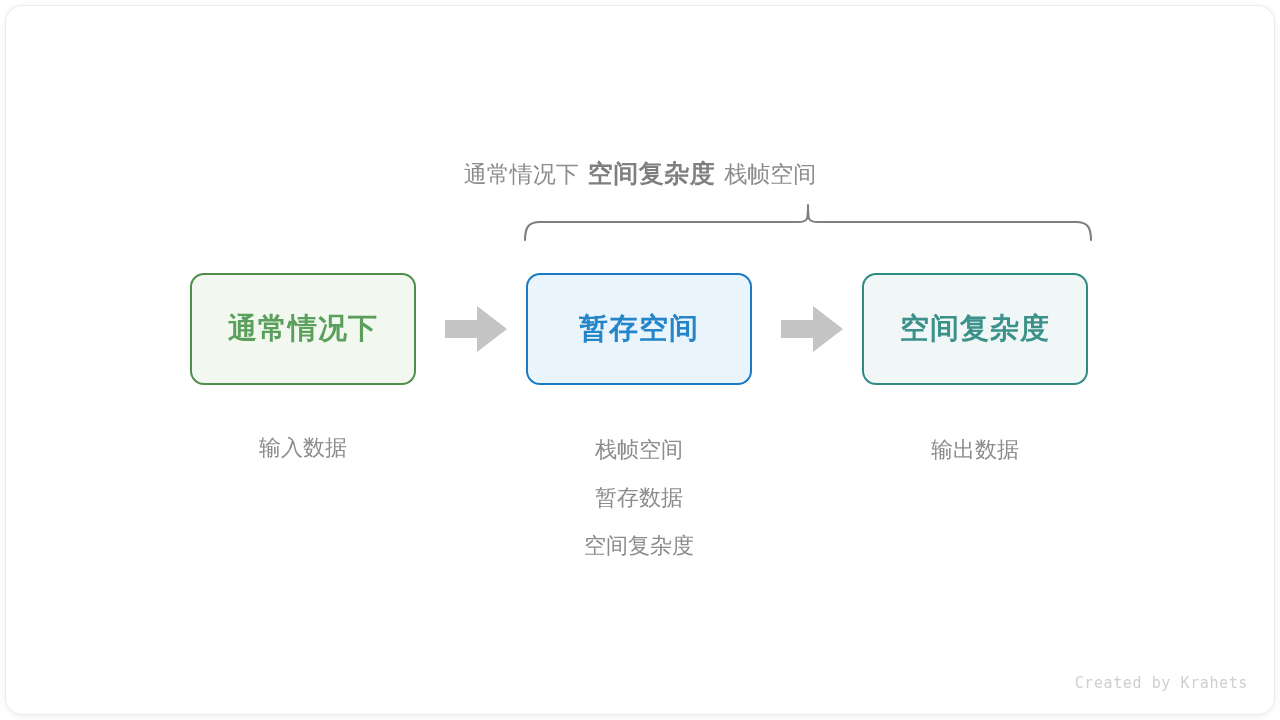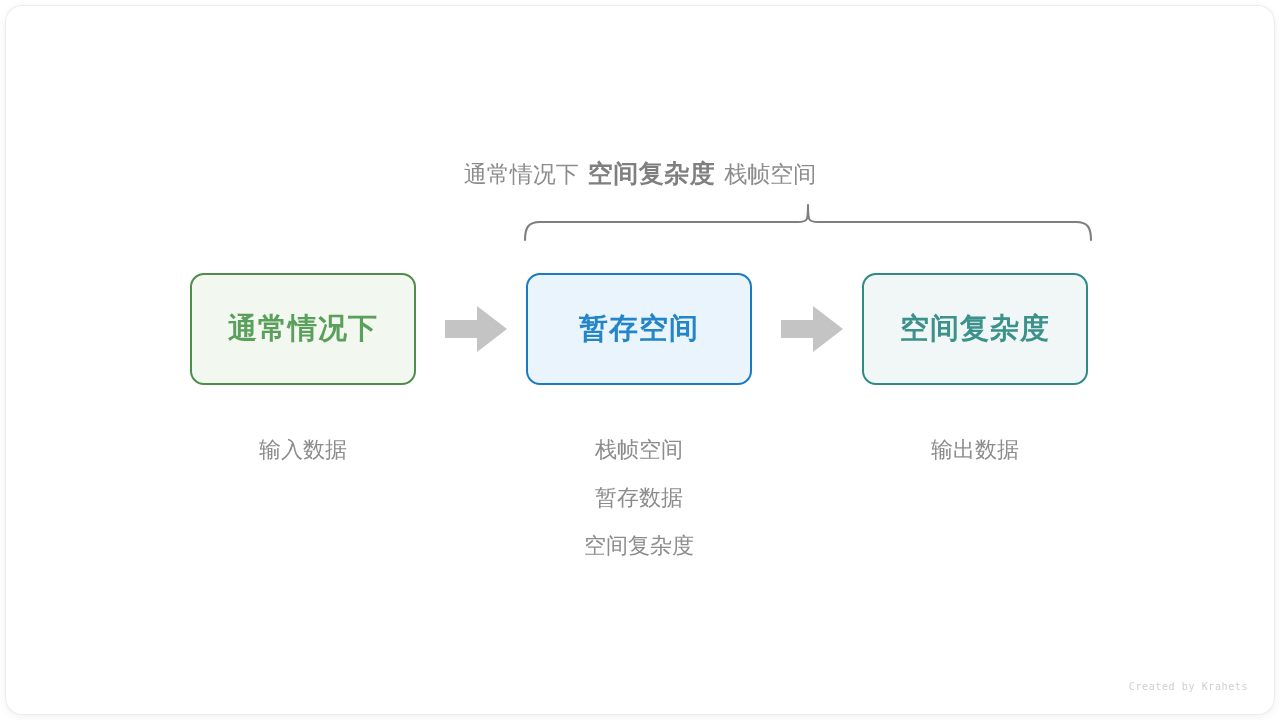--- a/index.html
+++ b/index.html
@@ -104,32 +104,32 @@
   
   .caption-col {
     position: absolute;
     top: 420px;
     width: 300px;
     text-align: center;
     color: #8c8c8c;
     font-size: 22px;
   }
   .caption-col .line { line-height: 48px; white-space: nowrap; }
-  #caption-input  { left: 147px; }
+  #caption-input  { left: 147px; font-family: Liberation Mono, monospace; }
   #caption-temp   { left: 483px; }
   #caption-output { left: 819px; }
 
   
   #watermark {
     position: absolute;
     right: 26px;
     bottom: 22px;
     color: #cfcfcf;
     font-family: "DejaVu Sans Mono", "Liberation Mono", monospace;
-    font-size: 10px;
+    font-size: 15px;
     letter-spacing: 0.6px;
     text-align: right;
   }
 </style>
 </head>
 <body>
 
 <div id="canvas">
 
   <div id="scope-caption">

